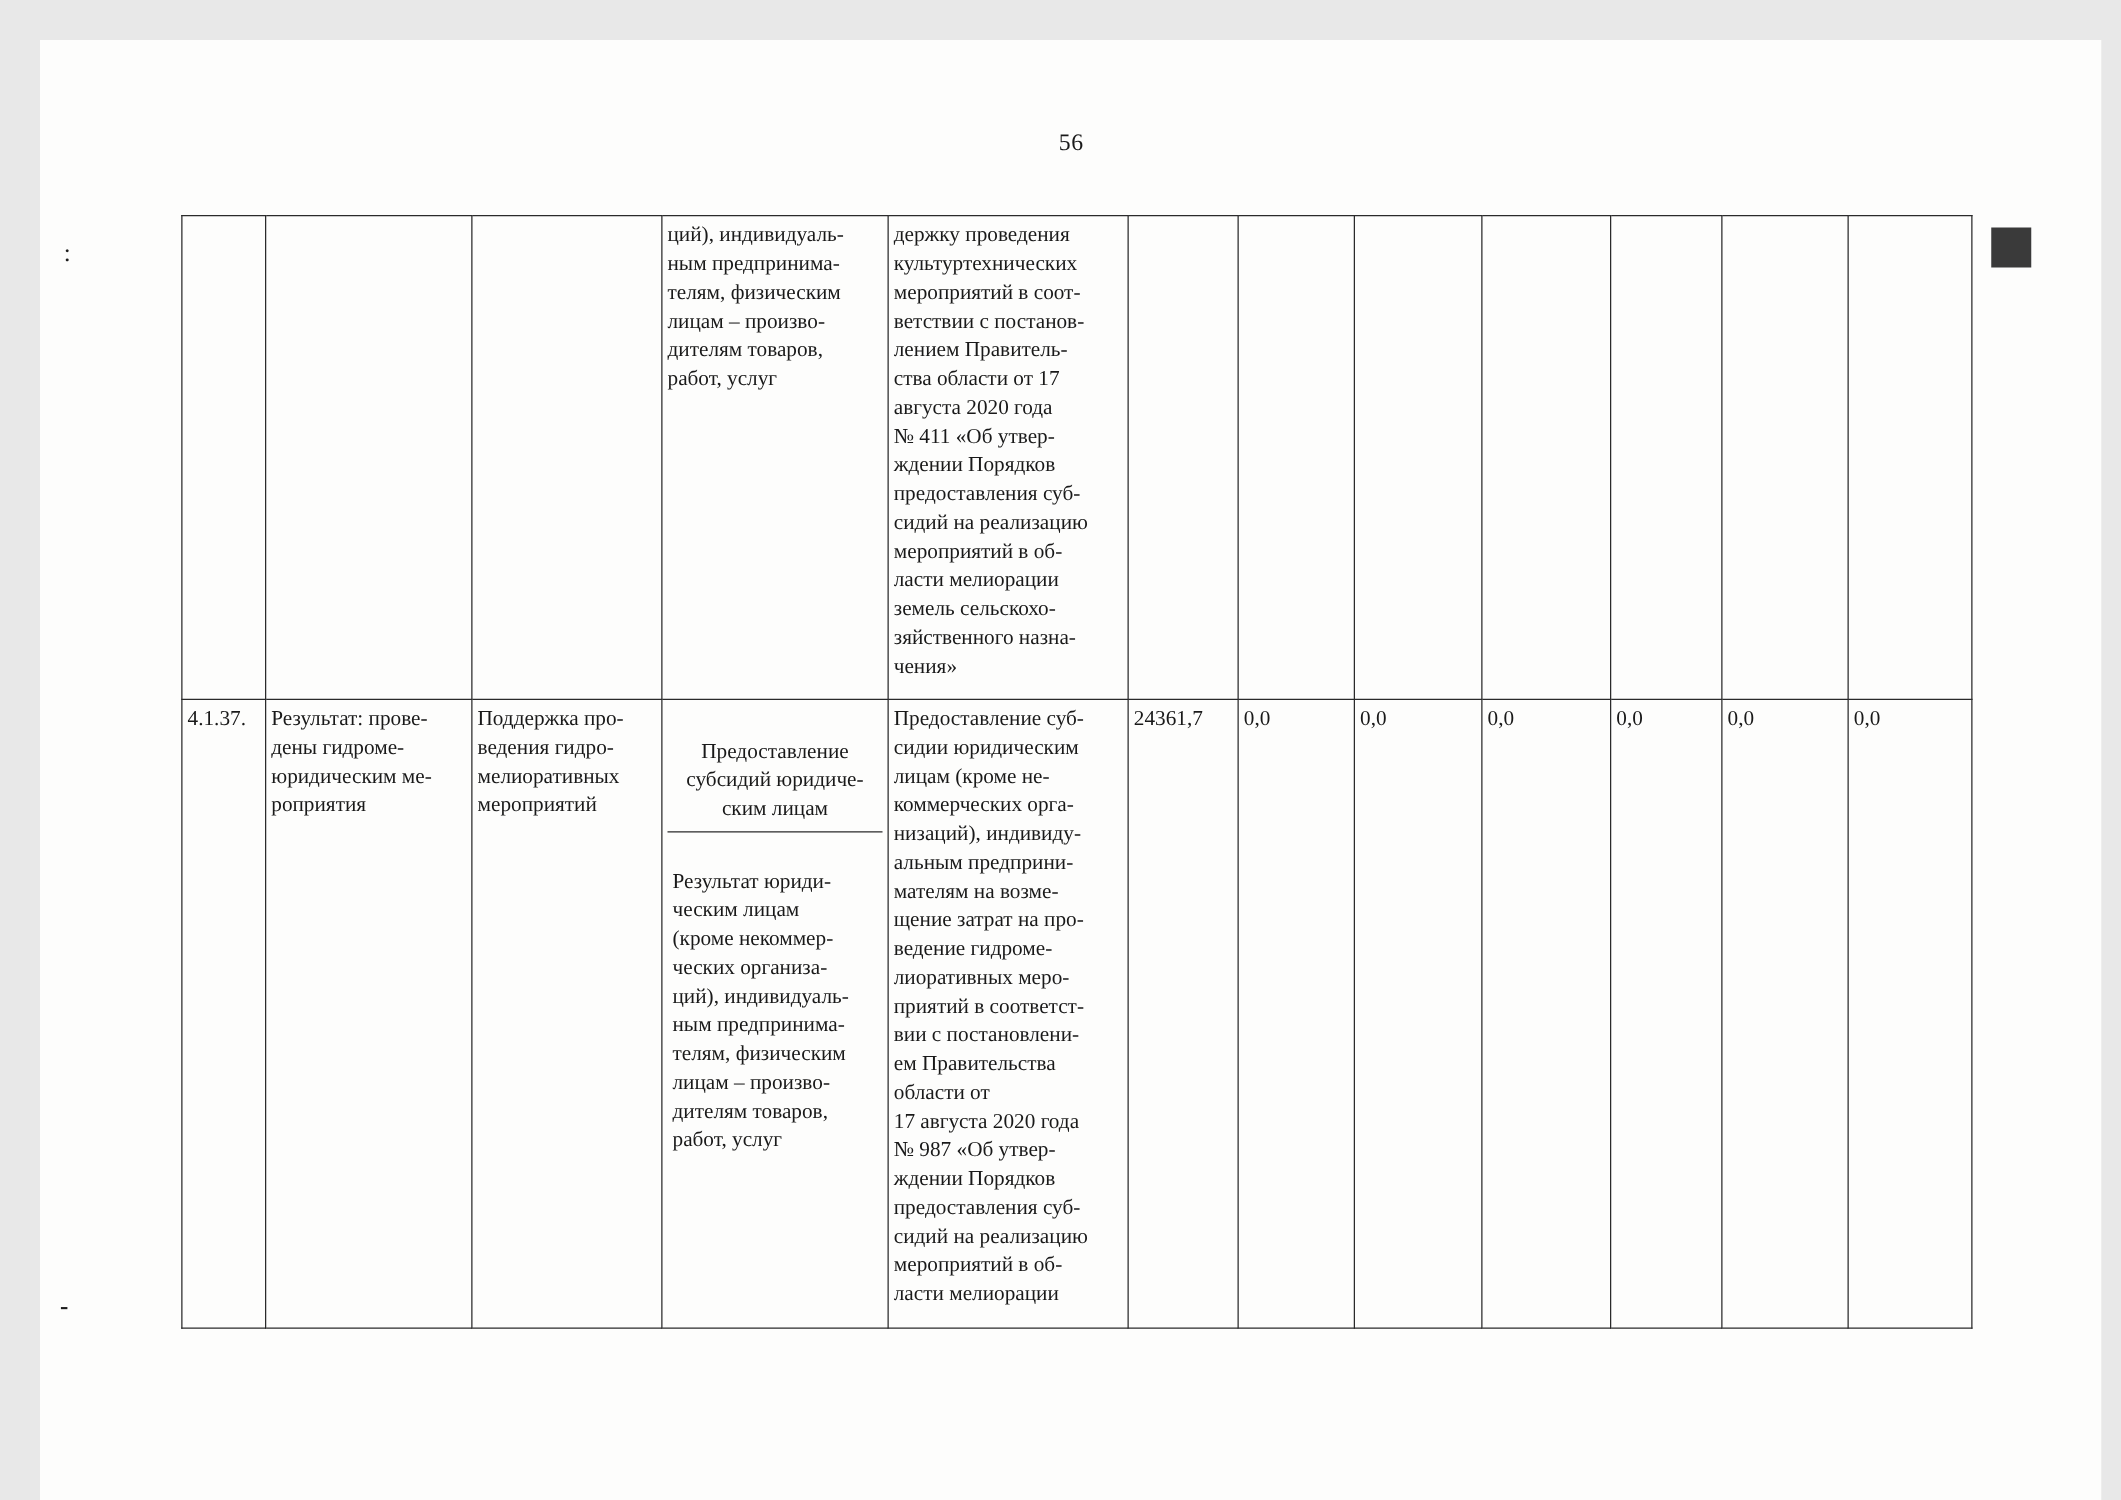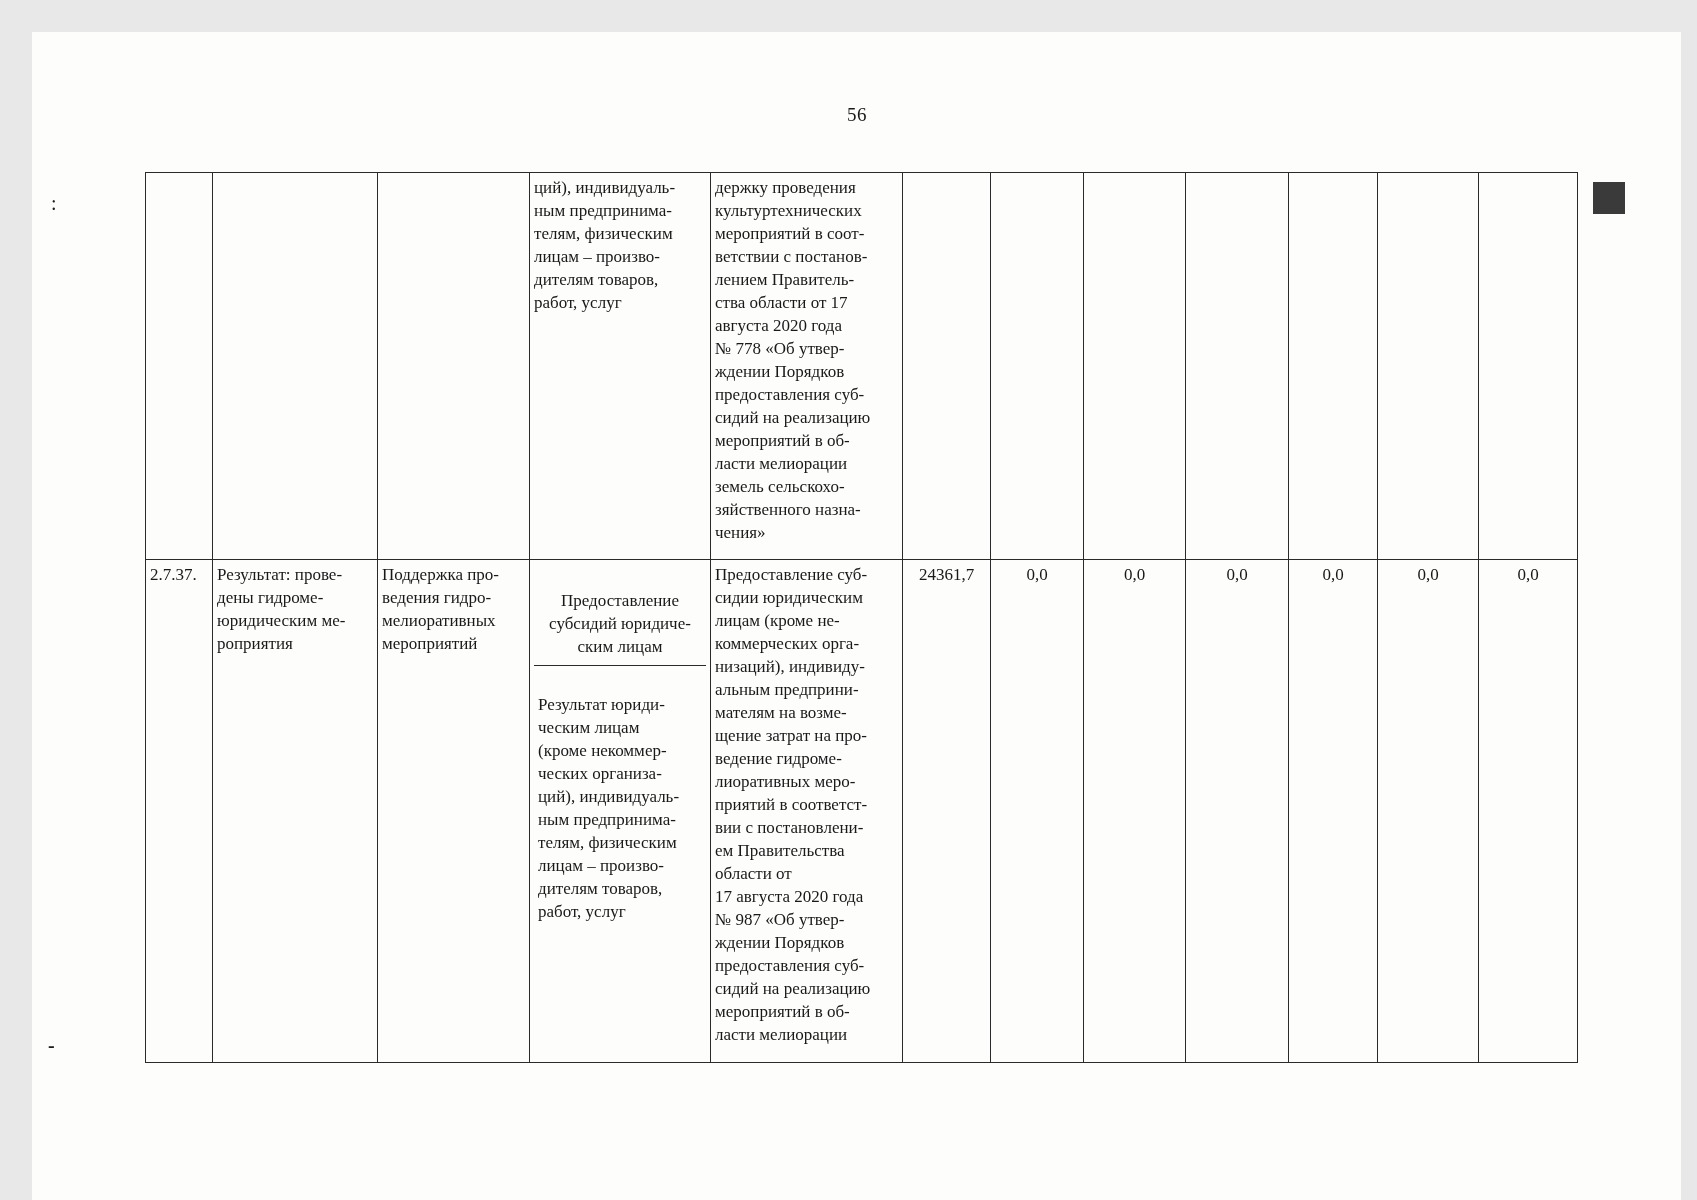--- a/index.html
+++ b/index.html
@@ -42,21 +42,21 @@
   .subcell-a {
     padding:3px 4px 7px 4px;
     border-bottom:1.5px solid #2a2a2a;
     white-space:pre-line;
     text-align:center;
   }
   .subcell-b {
     padding:4px 4px 3px 4px;
     white-space:pre-line;
   }
-  .num-cell { padding-left:3px;text-align:center; }
+  .num-cell { padding-left:3px; }
   
   .artifact { position:absolute; font-size:20px; color:#1c1c1c; }
   .artifact-left-colon { left:3px; top:144px; }
   .artifact-left-dash { left:0px; top:986px; font-weight:bold; }
   .artifact-right-tick {
     position:absolute; left:1561px; top:150px;
     width:3px; height:20px; background:#3a3a3a;
   }
 </style>
 </head>
@@ -97,40 +97,40 @@
 лицам – произво-
 дителям товаров,
 работ, услуг</td>
       <td>держку проведения
 культуртехнических
 мероприятий в соот-
 ветствии с постанов-
 лением Правитель-
 ства области от 17
 августа 2020 года
-№ 778 «Об утвер-
+№ 411 «Об утвер-
 ждении Порядков
 предоставления суб-
 сидий на реализацию
 мероприятий в об-
 ласти мелиорации
 земель сельскохо-
 зяйственного назна-
 чения»</td>
       <td class="num-cell"></td>
       <td class="num-cell"></td>
       <td class="num-cell"></td>
       <td class="num-cell"></td>
       <td class="num-cell"></td>
       <td class="num-cell"></td>
       <td class="num-cell"></td>
     </tr>
 
     <tr class="row-main">
-      <td>2.7.37.</td>
+      <td>4.1.37.</td>
       <td>Результат: прове-
 дены гидроме-
 юридическим ме-
 роприятия</td>
       <td>Поддержка про-
 ведения гидро-
 мелиоративных
 мероприятий</td>
       <td class="cell-split">
         <div class="subcell-a">Предоставление

